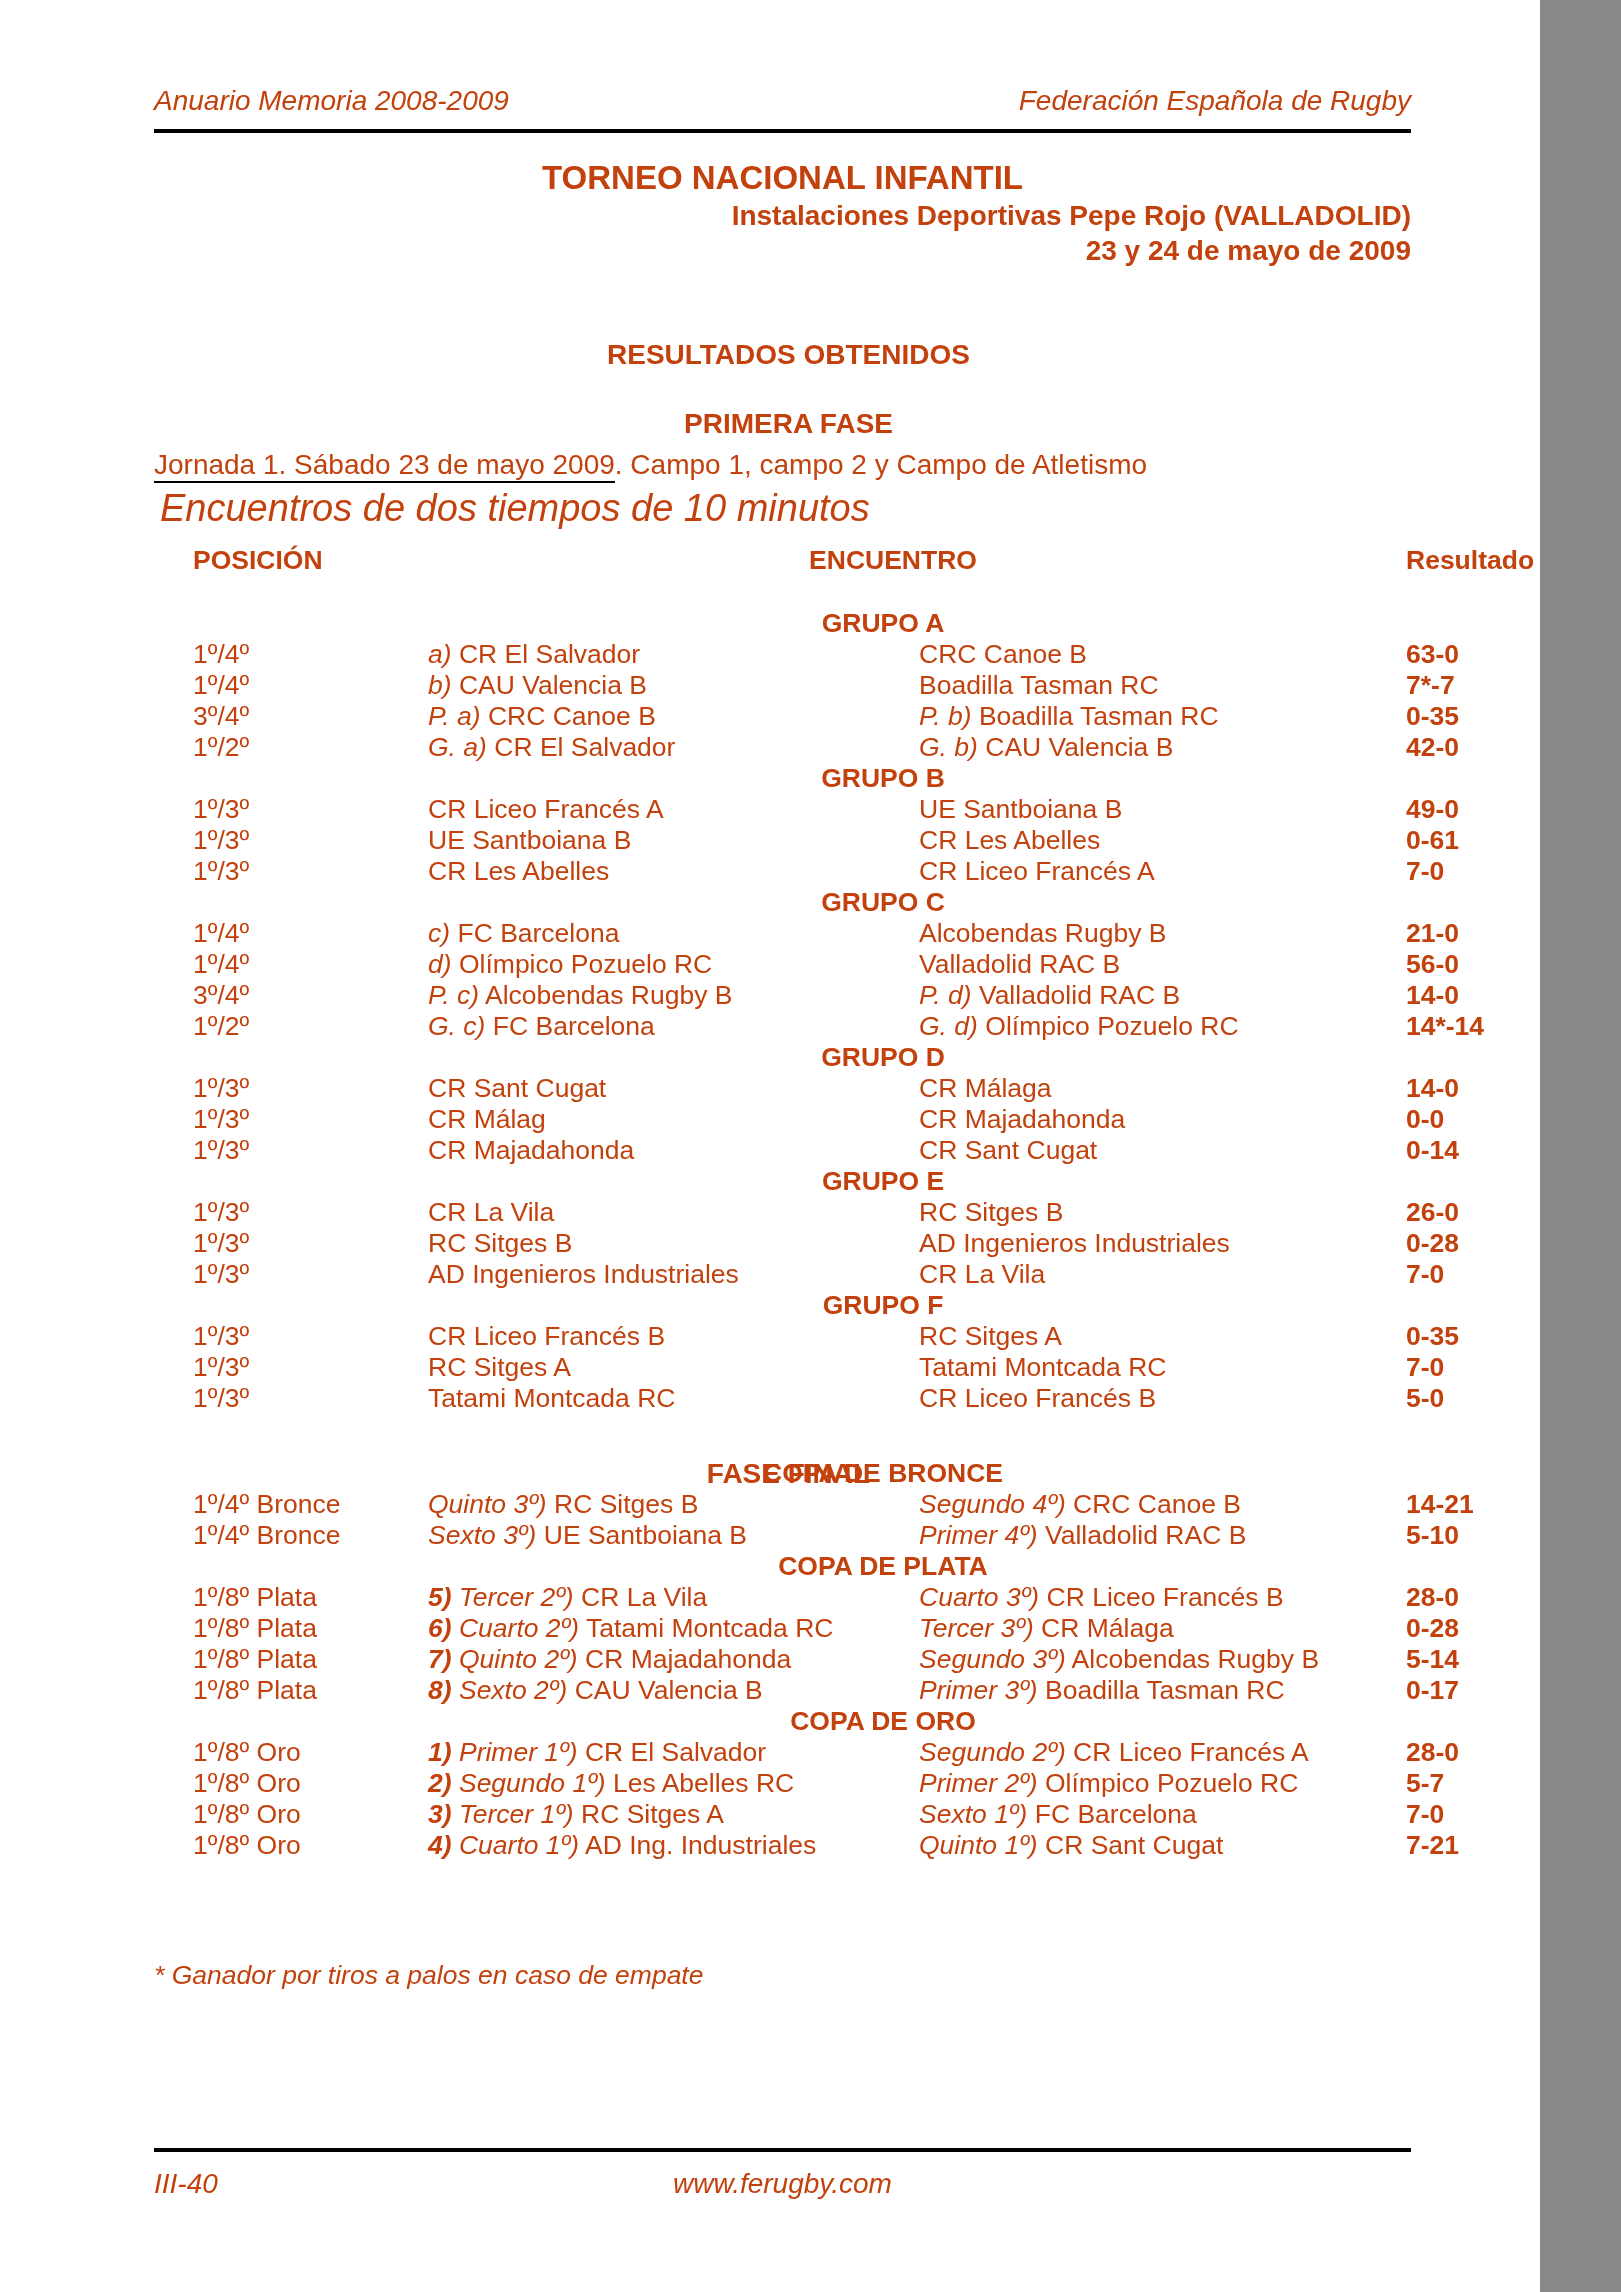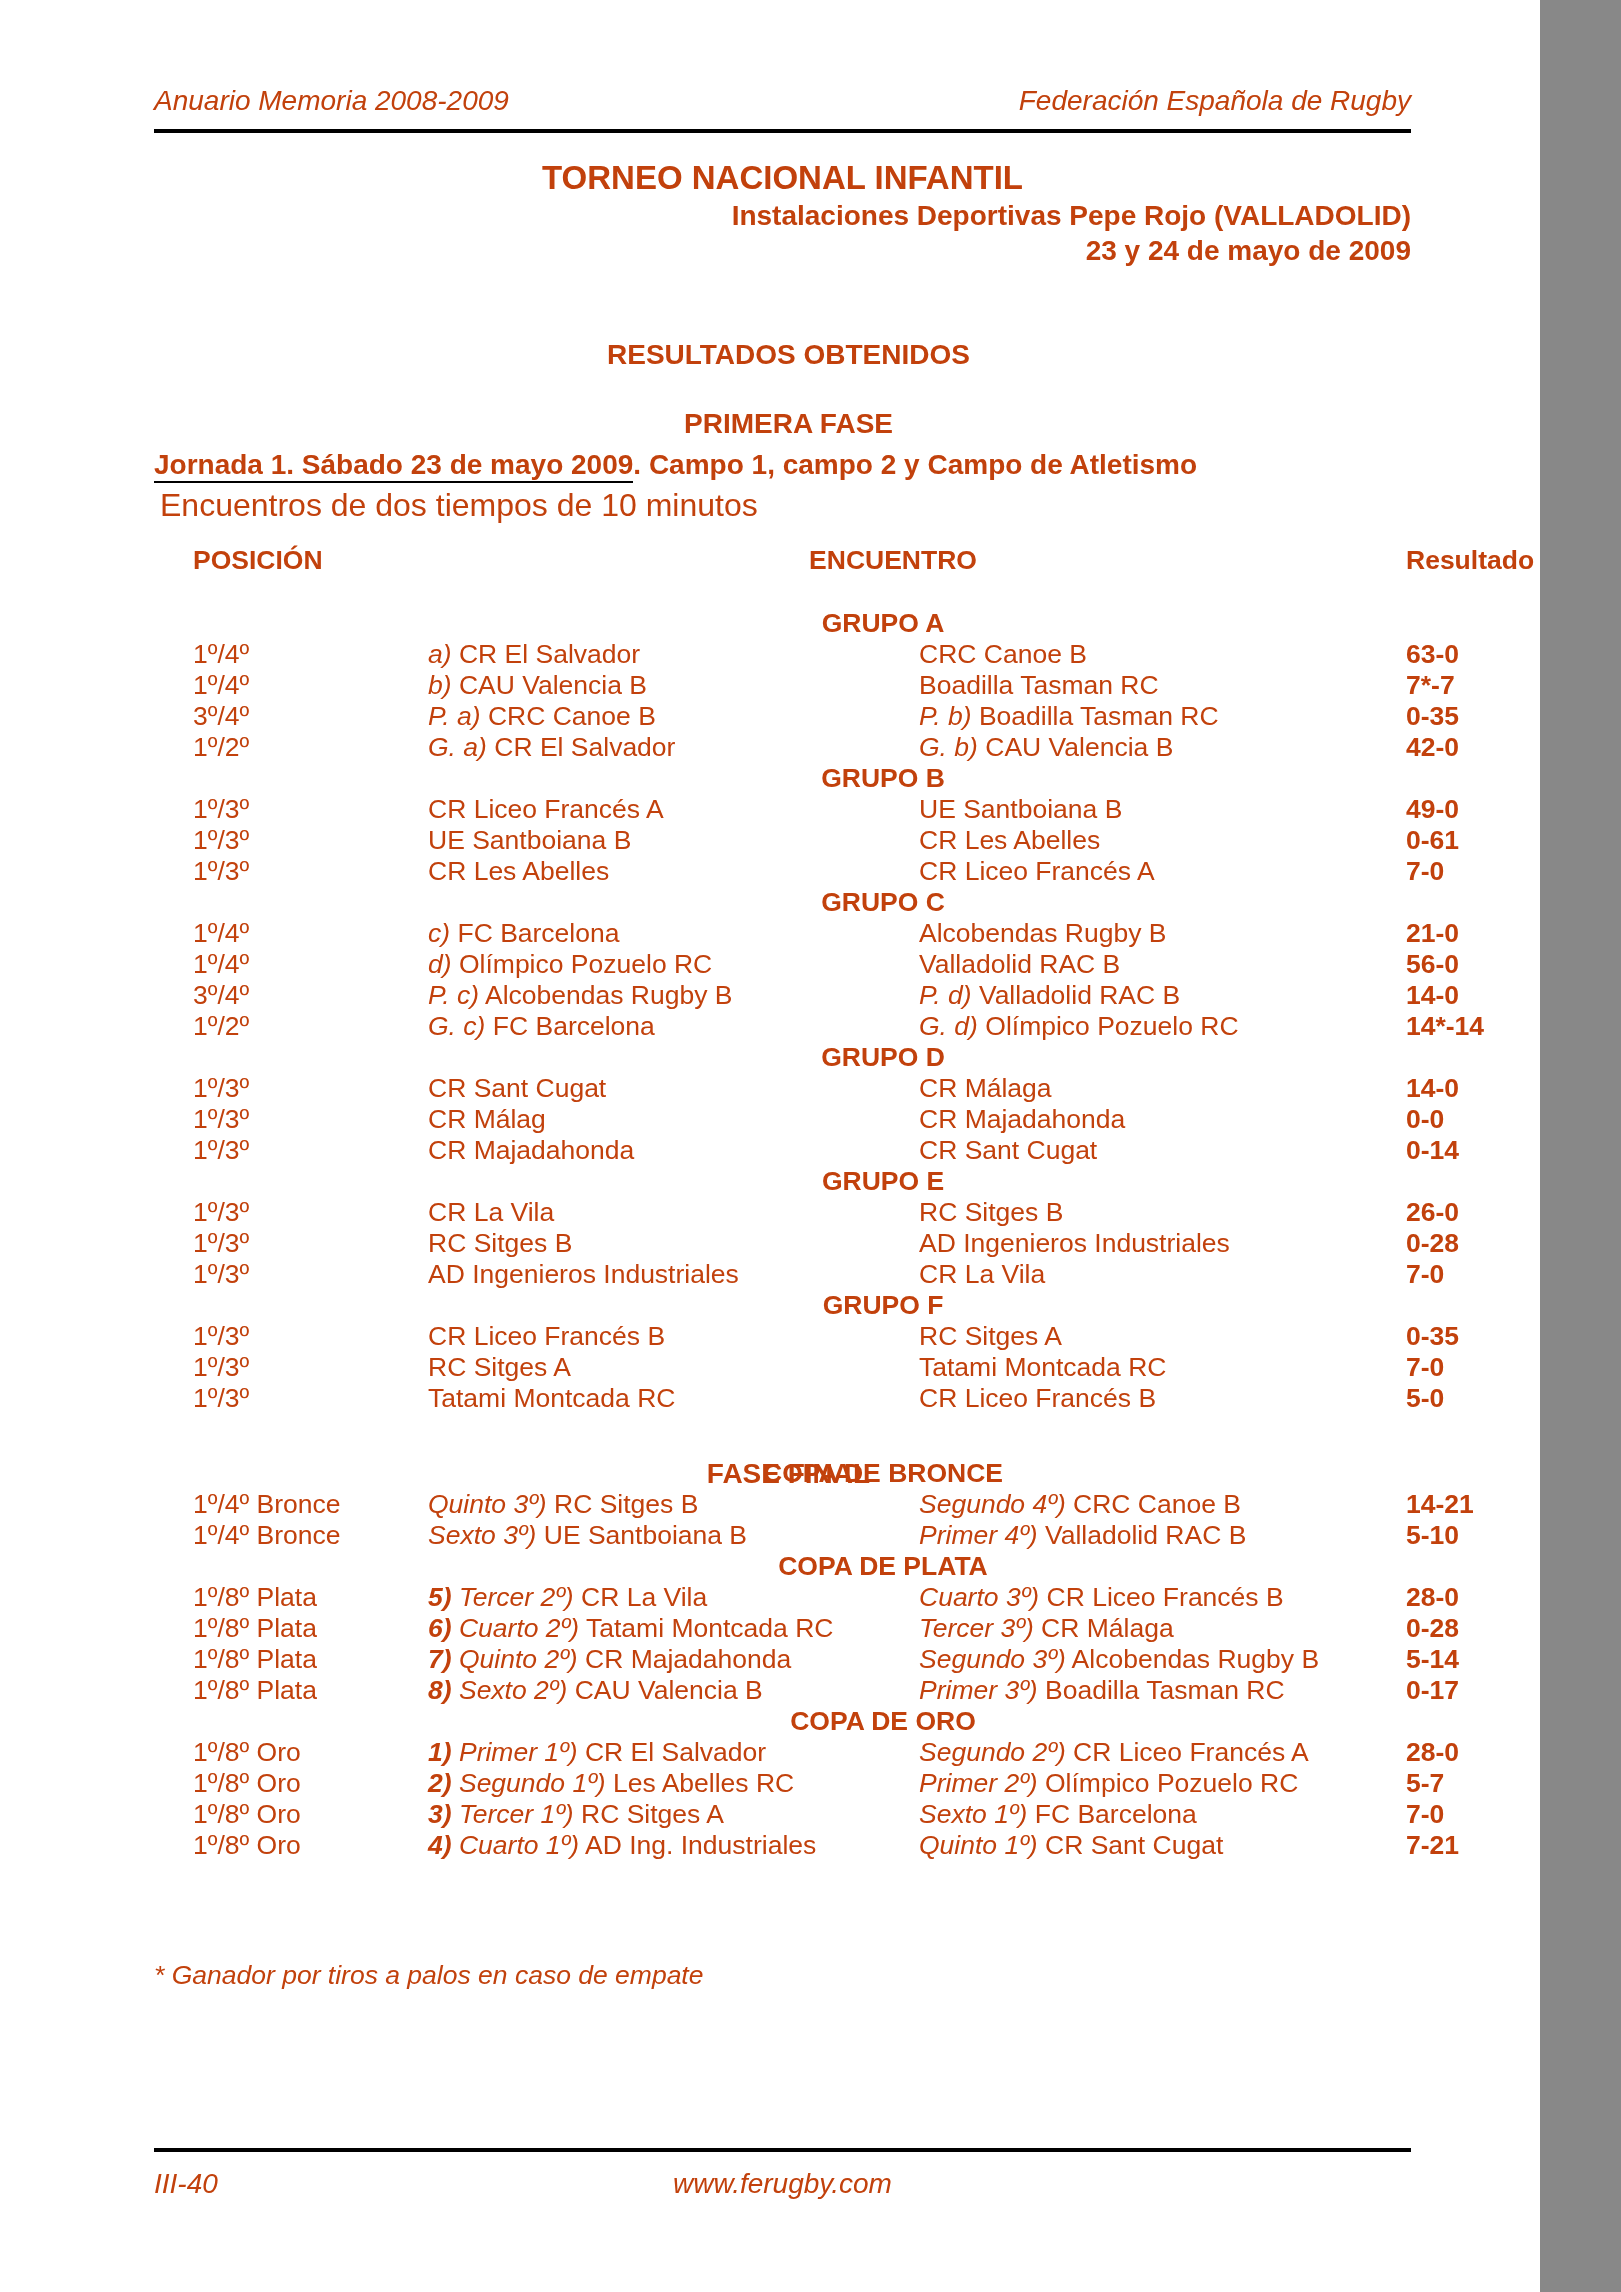--- a/index.html
+++ b/index.html
@@ -20,23 +20,23 @@
     font-style:italic;font-size:28px;
   }
   
   .title-block{position:absolute;top:157px;left:154px;right:129px;text-align:center;}
   .doc-title{font-weight:bold;font-size:33px;line-height:41px;}
   .doc-sub{font-weight:bold;font-size:28px;line-height:35px;text-align:right;}
   .sect{
     position:absolute;left:154px;width:1269px;text-align:center;
     font-weight:bold;font-size:28px;
   }
-  .jornada{position:absolute;top:449px;left:154px;font-weight:bold;font-size:28px;white-space:nowrap;}
+  .jornada{position:absolute;top:449px;left:154px;font-weight:normal;font-size:28px;white-space:nowrap;}
   .jornada .u{border-bottom:2.9px solid #000;padding-bottom:1px;}
-  .note-line{position:absolute;top:487px;left:160px;font-size:32px;}
+  .note-line{position:absolute;top:487px;left:160px;font-style:italic;font-size:38px;}
   
   .grid-row{display:grid;grid-template-columns:187px 443px 439px 167px;line-height:31px;font-size:26.5px;white-space:nowrap;gap:48px;}
   .colheads{position:absolute;top:545px;left:193px;width:1236px;font-weight:bold;}
   .colheads .enc{grid-column:2/4;text-align:center;}
   .tbl{position:absolute;left:193px;width:1236px;}
   #table1{top:608px;}
   #table2{top:1458px;}
   .g-head{grid-column:1/5;text-align:center;font-weight:bold;}
   .c{overflow:visible;}
   .c.res{font-weight:bold;}

